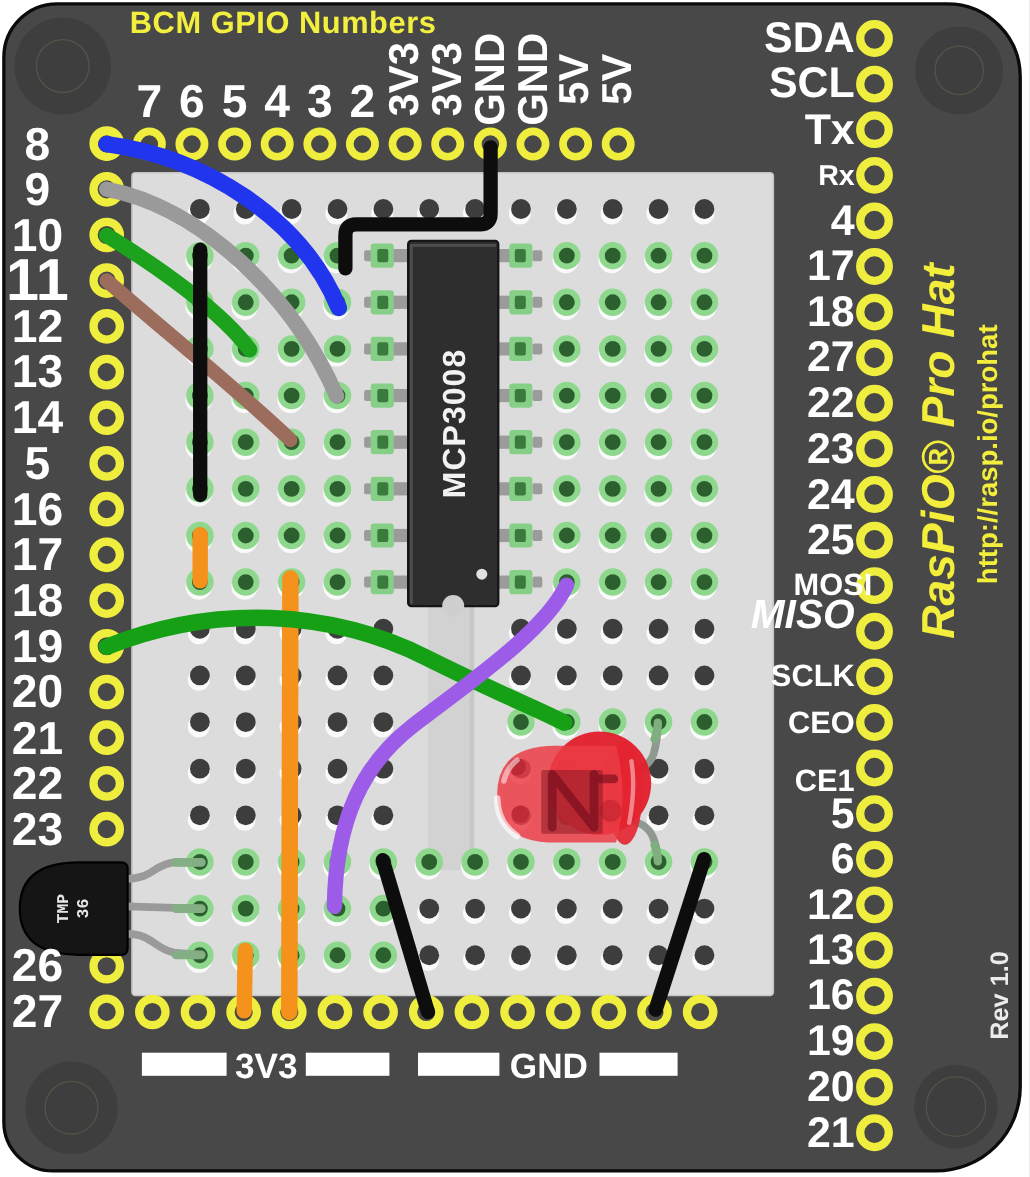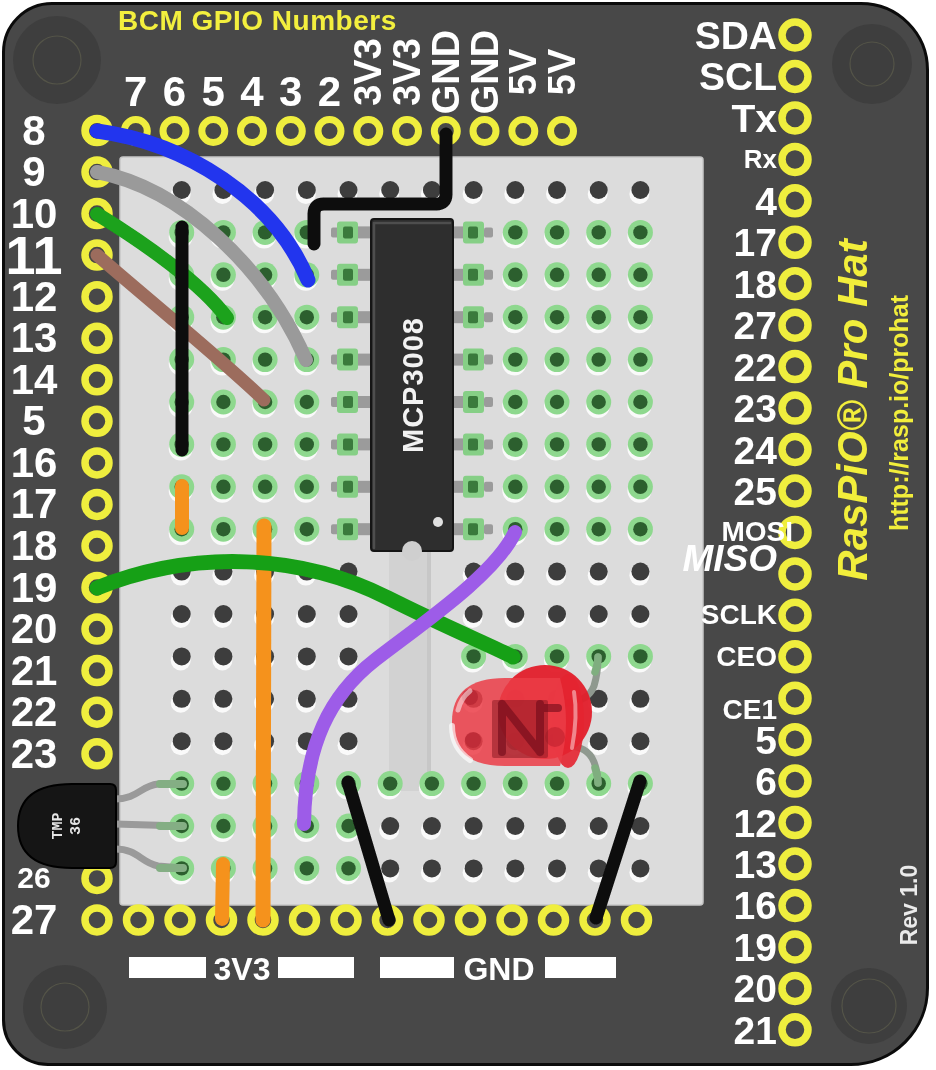--- a/index.html
+++ b/index.html
@@ -673,21 +673,21 @@
       <div class="pin-label" style="left:34px;top:379.79999999999995px;font-size:42px;">14</div>
       <div class="pin-label" style="left:34px;top:421.34999999999997px;font-size:42px;">5</div>
       <div class="pin-label" style="left:34px;top:462.9px;font-size:42px;">16</div>
       <div class="pin-label" style="left:34px;top:504.45px;font-size:42px;">17</div>
       <div class="pin-label" style="left:34px;top:546px;font-size:42px;">18</div>
       <div class="pin-label" style="left:34px;top:587.55px;font-size:42px;">19</div>
       <div class="pin-label" style="left:34px;top:629.0999999999999px;font-size:42px;">20</div>
       <div class="pin-label" style="left:34px;top:670.65px;font-size:42px;">21</div>
       <div class="pin-label" style="left:34px;top:712.1999999999999px;font-size:42px;">22</div>
       <div class="pin-label" style="left:34px;top:753.75px;font-size:42px;">23</div>
-      <div class="pin-label" style="left:34px;top:878.4px;font-size:30px;">26</div>
+      <div class="pin-label" style="left:34px;top:878.4px;font-size:42px;">26</div>
       <div class="pin-label" style="left:34px;top:919.9499999999999px;font-size:42px;">27</div>
     </div>
   <div id="right-labels">
       <div class="pin-label right-align" style="left:777px;top:35px;font-size:39px;text-align:center;">SDA</div>
       <div class="pin-label right-align" style="left:777px;top:76.45px;font-size:39px;">SCL</div>
       <div class="pin-label right-align" style="left:777px;top:117.9px;font-size:39px;">Tx</div>
       <div class="pin-label right-align" style="left:777px;top:159.35000000000002px;font-size:26px;">Rx</div>
       <div class="pin-label right-align" style="left:777px;top:200.8px;font-size:39px;">4</div>
       <div class="pin-label right-align" style="left:777px;top:242.25px;font-size:39px;">17</div>
       <div class="pin-label right-align" style="left:777px;top:283.70000000000005px;font-size:39px;">18</div>

